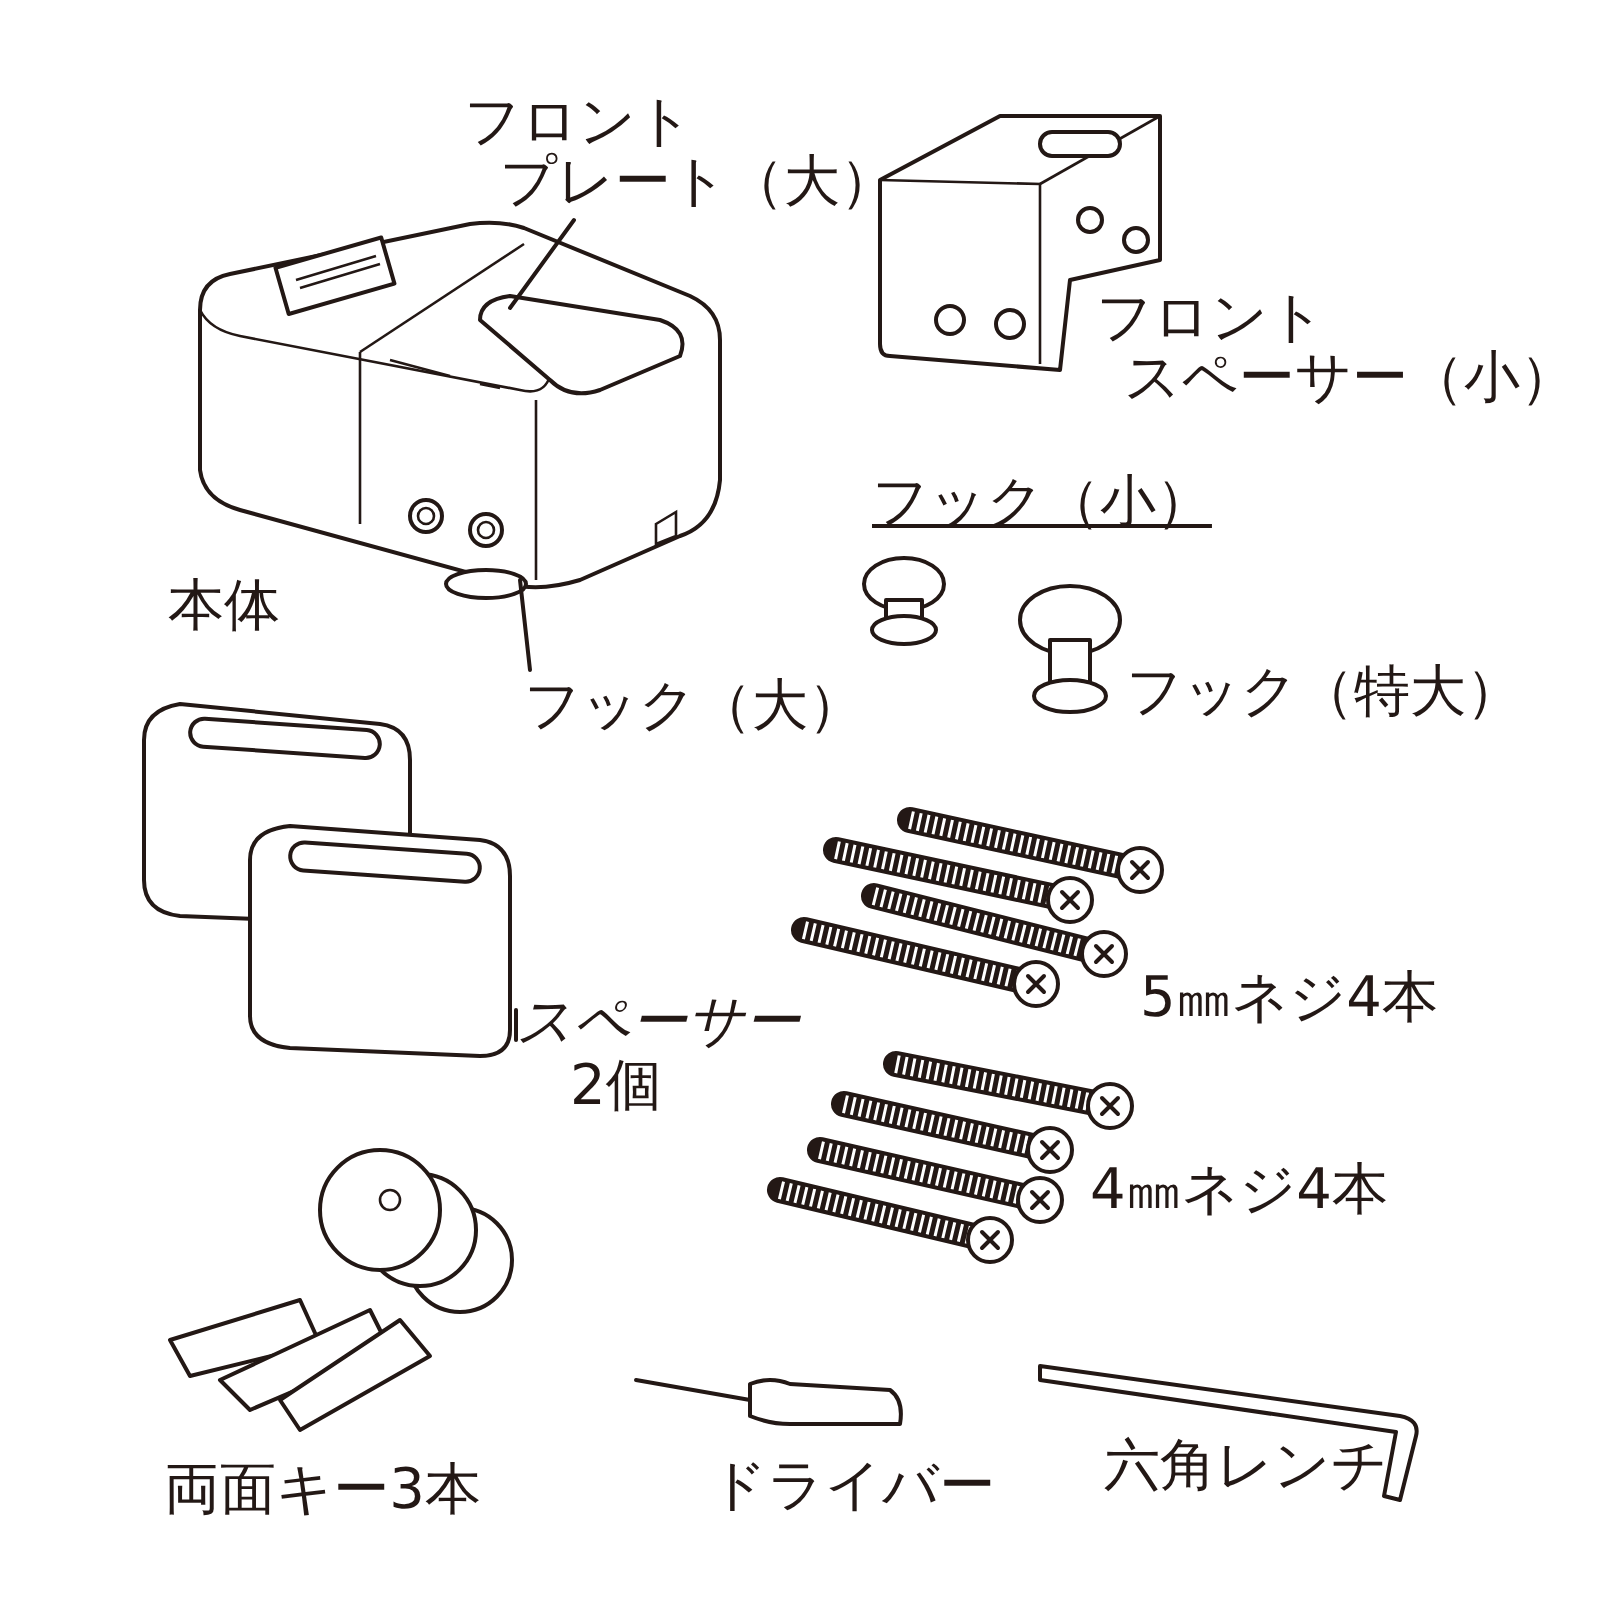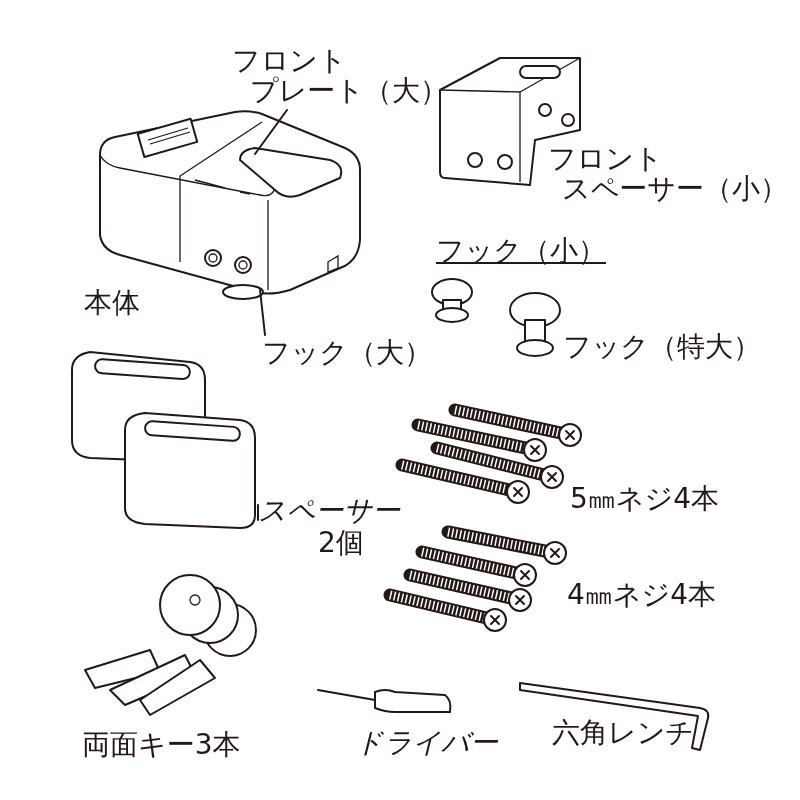--- a/index.html
+++ b/index.html
@@ -125,18 +125,18 @@
 
 <div class="label" style="left:232px;top:48px;">フロント</div>
 <div class="label" style="left:250px;top:78px;">プレート（大）</div>
 <div class="label" style="left:548px;top:146px;">フロント</div>
 <div class="label" style="left:562px;top:176px;">スペーサー（小）</div>
 <div class="label" style="left:84px;top:270px;margin-top:20px;">本体</div>
 <div class="label" style="left:262px;top:340px;">フック（大）</div>
 <div class="label" style="left:436px;top:238px;text-decoration:underline;">フック（小）</div>
 <div class="label" style="left:563px;top:336px;font-family:Liberation Mono, monospace;">フック（特大）</div>
 <div class="label" style="left:258px;top:498px;font-style:italic;">スペーサー</div>
-<div class="label" style="left:285px;top:530px;margin-left:33px;">2個</div>
+<div class="label" style="left:285px;top:530px;">2個</div>
 <div class="label" style="left:570px;top:486px;">5㎜ネジ4本</div>
-<div class="label" style="left:545px;top:582px;margin-left:22px;">4㎜ネジ4本</div>
+<div class="label" style="left:545px;top:582px;">4㎜ネジ4本</div>
 <div class="label" style="left:82px;top:732px;">両面キー3本</div>
-<div class="label" style="left:355px;top:730px;font-style:italic;">ドライバー</div>
+<div class="label" style="left:355px;top:730px;">ドライバー</div>
 <div class="label" style="left:552px;top:720px;">六角レンチ</div>
 
 </body></html>

